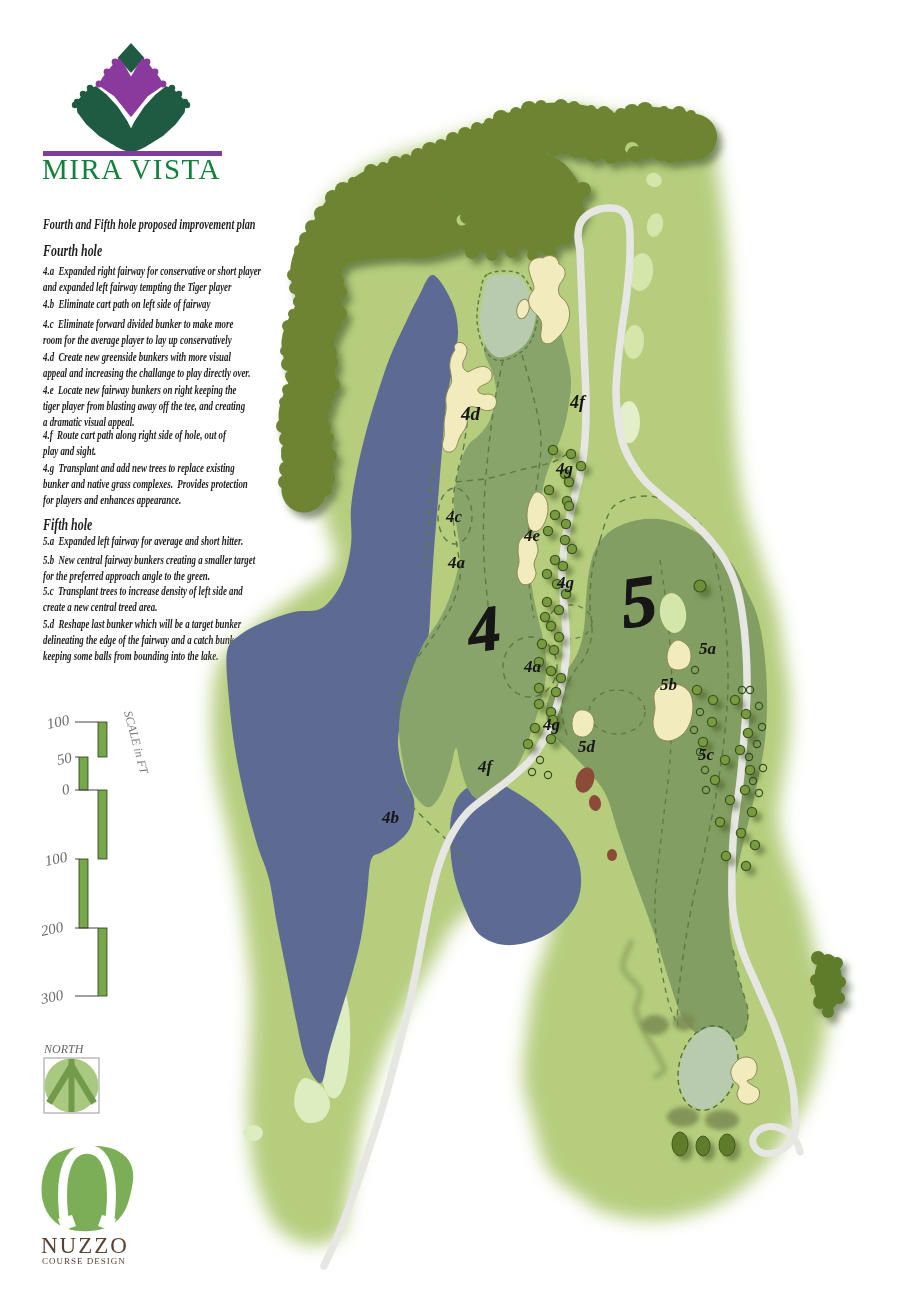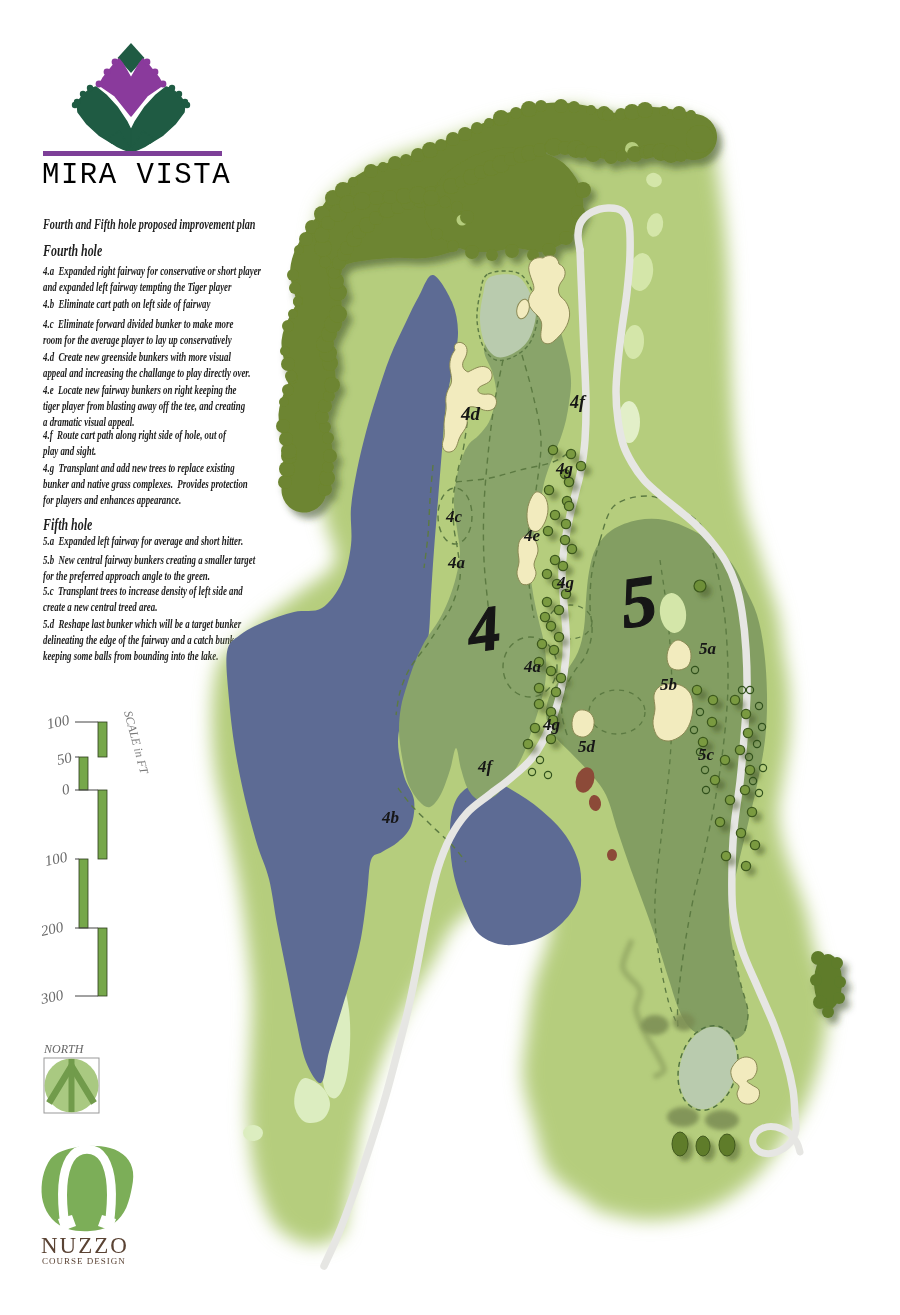--- a/index.html
+++ b/index.html
@@ -1,22 +1,22 @@
 <!DOCTYPE html>
 <html><head><meta charset="utf-8">
 <style>
 html,body{margin:0;padding:0;background:#fff;width:900px;height:1315px;overflow:hidden}
 body{position:relative;font-family:"Liberation Serif",serif}
 #map{position:absolute;left:0;top:0}
 .ln{position:absolute;left:43px;white-space:nowrap;transform:scaleX(0.68);transform-origin:0 50%;
  font-family:"Liberation Serif",serif;font-style:italic;font-weight:bold;color:#1d1d1d;font-size:13px}
 .hd{font-size:17.5px}
 .tt{font-size:15px}
-.mv{position:absolute;left:42px;top:159px;font-family:Liberation Mono, monospace;font-size:29px;
- color:#000000;letter-spacing:1.5px;white-space:nowrap}
+.mv{position:absolute;left:42px;top:153px;font-family:Liberation Serif, serif;font-size:29px;
+ color:#15803d;letter-spacing:1.5px;white-space:nowrap}
 </style></head>
 <body>
 
 <div>
 
 <div class="ln tt" style="top:216px">Fourth and Fifth hole proposed improvement plan</div>
 
 <div class="ln hd" style="top:240px">Fourth hole</div>
 <div class="ln" style="top:262.5px">4.a&nbsp; Expanded right fairway for conservative or short player</div>
 <div class="ln" style="top:279.0px">and expanded left fairway tempting the Tiger player</div>

